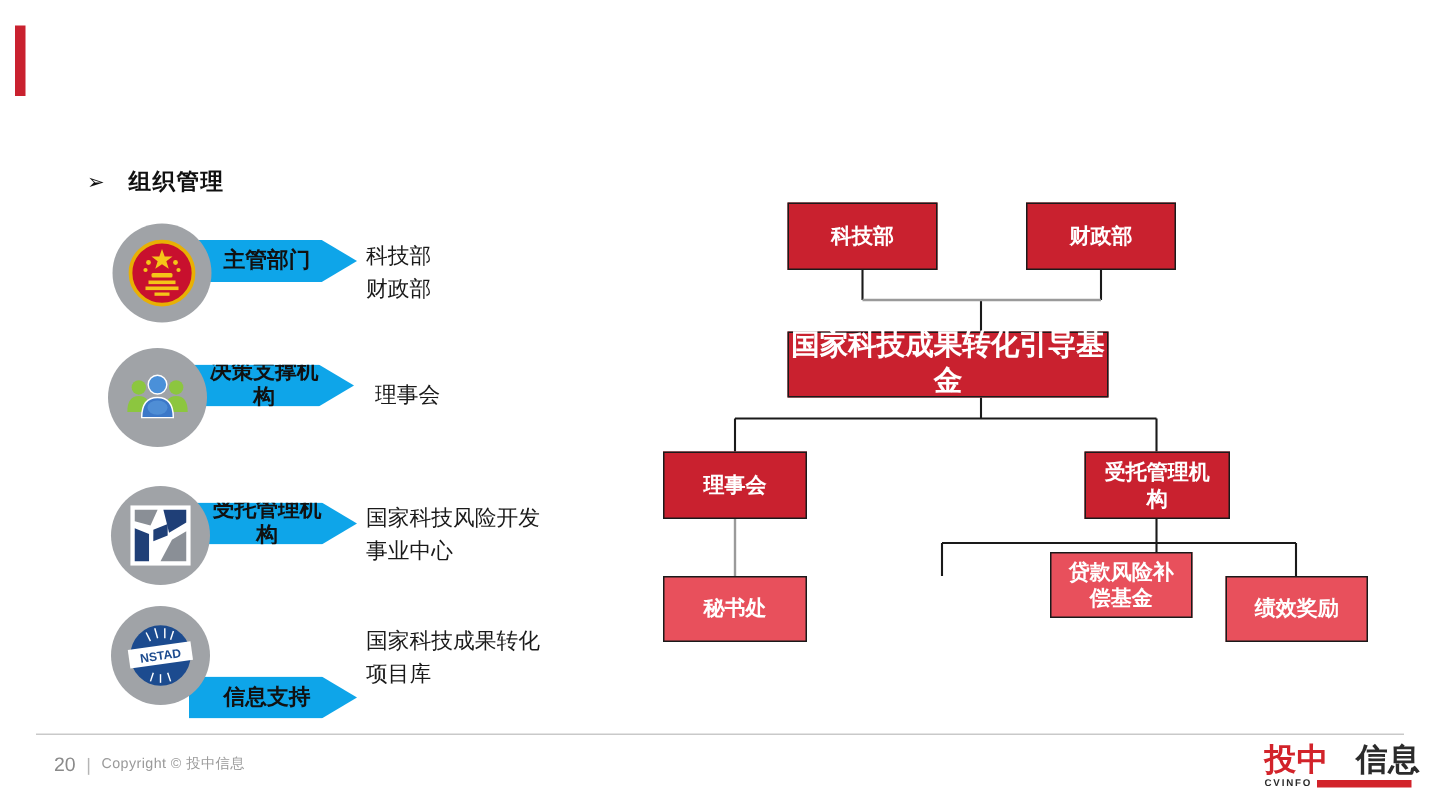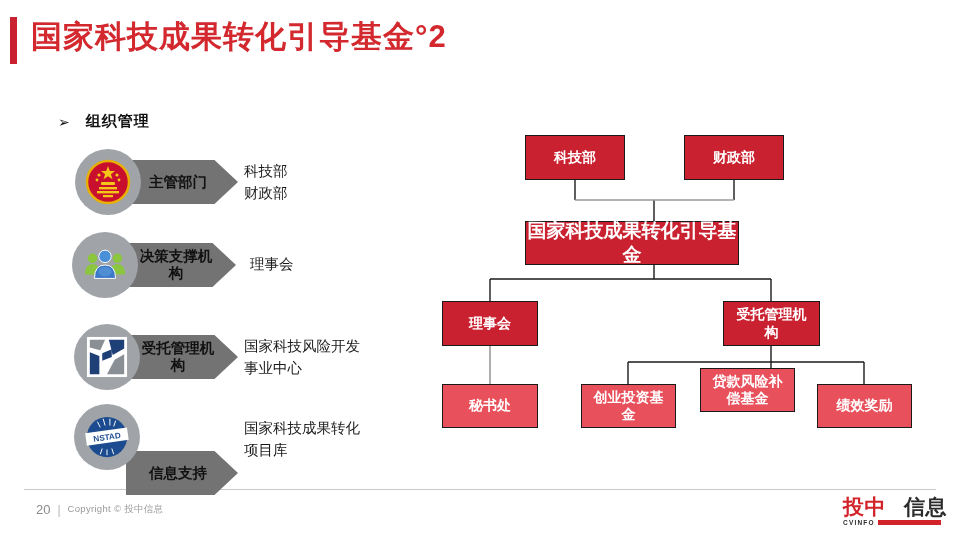--- a/index.html
+++ b/index.html
@@ -18,21 +18,21 @@
   .section-heading{position:absolute;left:58px;top:112px;display:flex;align-items:center;gap:16px;}
   .bullet{font-size:14px;color:#111;}
   .heading-text{font-size:15px;font-weight:bold;color:#111;letter-spacing:1px;}
   
   .feature{position:absolute;left:0;top:0;width:430px;height:0;}
   .fcircle{
     position:absolute;width:66px;height:66px;border-radius:50%;
     background:#a0a3a7;display:flex;align-items:center;justify-content:center;z-index:2;
   }
   .farrow{
-    position:absolute;height:44px;background:#737373;z-index:1;
+    position:absolute;height:28px;background:#0ea5e9;z-index:1;
     display:flex;align-items:center;justify-content:center;
     clip-path:polygon(0 0,79% 0,100% 50%,79% 100%,0 100%);
   }
   .farrow .flabel{
     width:82px;margin-left:14px;margin-right:22px;text-align:center;
     font-size:14.5px;font-weight:bold;color:#111;line-height:1.15;
   }
   .fdesc{
     position:absolute;font-size:14.5px;color:#1a1a1a;line-height:1.5;
     white-space:pre-line;
@@ -61,21 +61,20 @@
   .logo-row2{display:flex;align-items:center;margin-top:2px;}
   .logo-sub{font-size:6.5px;font-weight:bold;color:#2b2b2b;letter-spacing:1.2px;}
   .logo-bar{flex:1;height:5px;background:#d2232a;margin-left:3px;}
 </style>
 </head>
 <body>
 
 <div id="slide">
 
   <div class="title-bar"></div>
-  <div class="slide-title">国家科技成果转化引导基金°2</div>
 
   <div class="section-heading">
     <span class="bullet">➢</span>
     <span class="heading-text">组织管理</span>
   </div>
 
   <div class="feature">
     <div class="fcircle" style="left:75px;top:149px;">
       <svg width="48" height="48" viewBox="0 0 48 48">
         <circle cx="24" cy="24" r="21" fill="#c8102e" stroke="#e8b004" stroke-width="2.5"></circle>
@@ -191,23 +190,20 @@
   </div>
   <div class="cbox dark" style="left:442px;top:301px;width:96px;height:45px;">
     <span>理事会</span>
   </div>
   <div class="cbox dark" style="left:723px;top:301px;width:97px;height:45px;">
     <span class="wrap">受托管理机构</span>
   </div>
   <div class="cbox light" style="left:442px;top:384px;width:96px;height:44px;">
     <span>秘书处</span>
   </div>
-  <div class="cbox light" style="left:581px;top:384px;width:95px;height:44px;">
-    <span class="wrap">创业投资基金</span>
-  </div>
   <div class="cbox light" style="left:700px;top:368px;width:95px;height:44px;">
     <span class="wrap">贷款风险补偿基金</span>
   </div>
   <div class="cbox light" style="left:817px;top:384px;width:95px;height:44px;">
     <span>绩效奖励</span>
   </div>
 
   <div class="footer-line"></div>
   <div class="footer-text">
     <span class="page-num">20</span>

